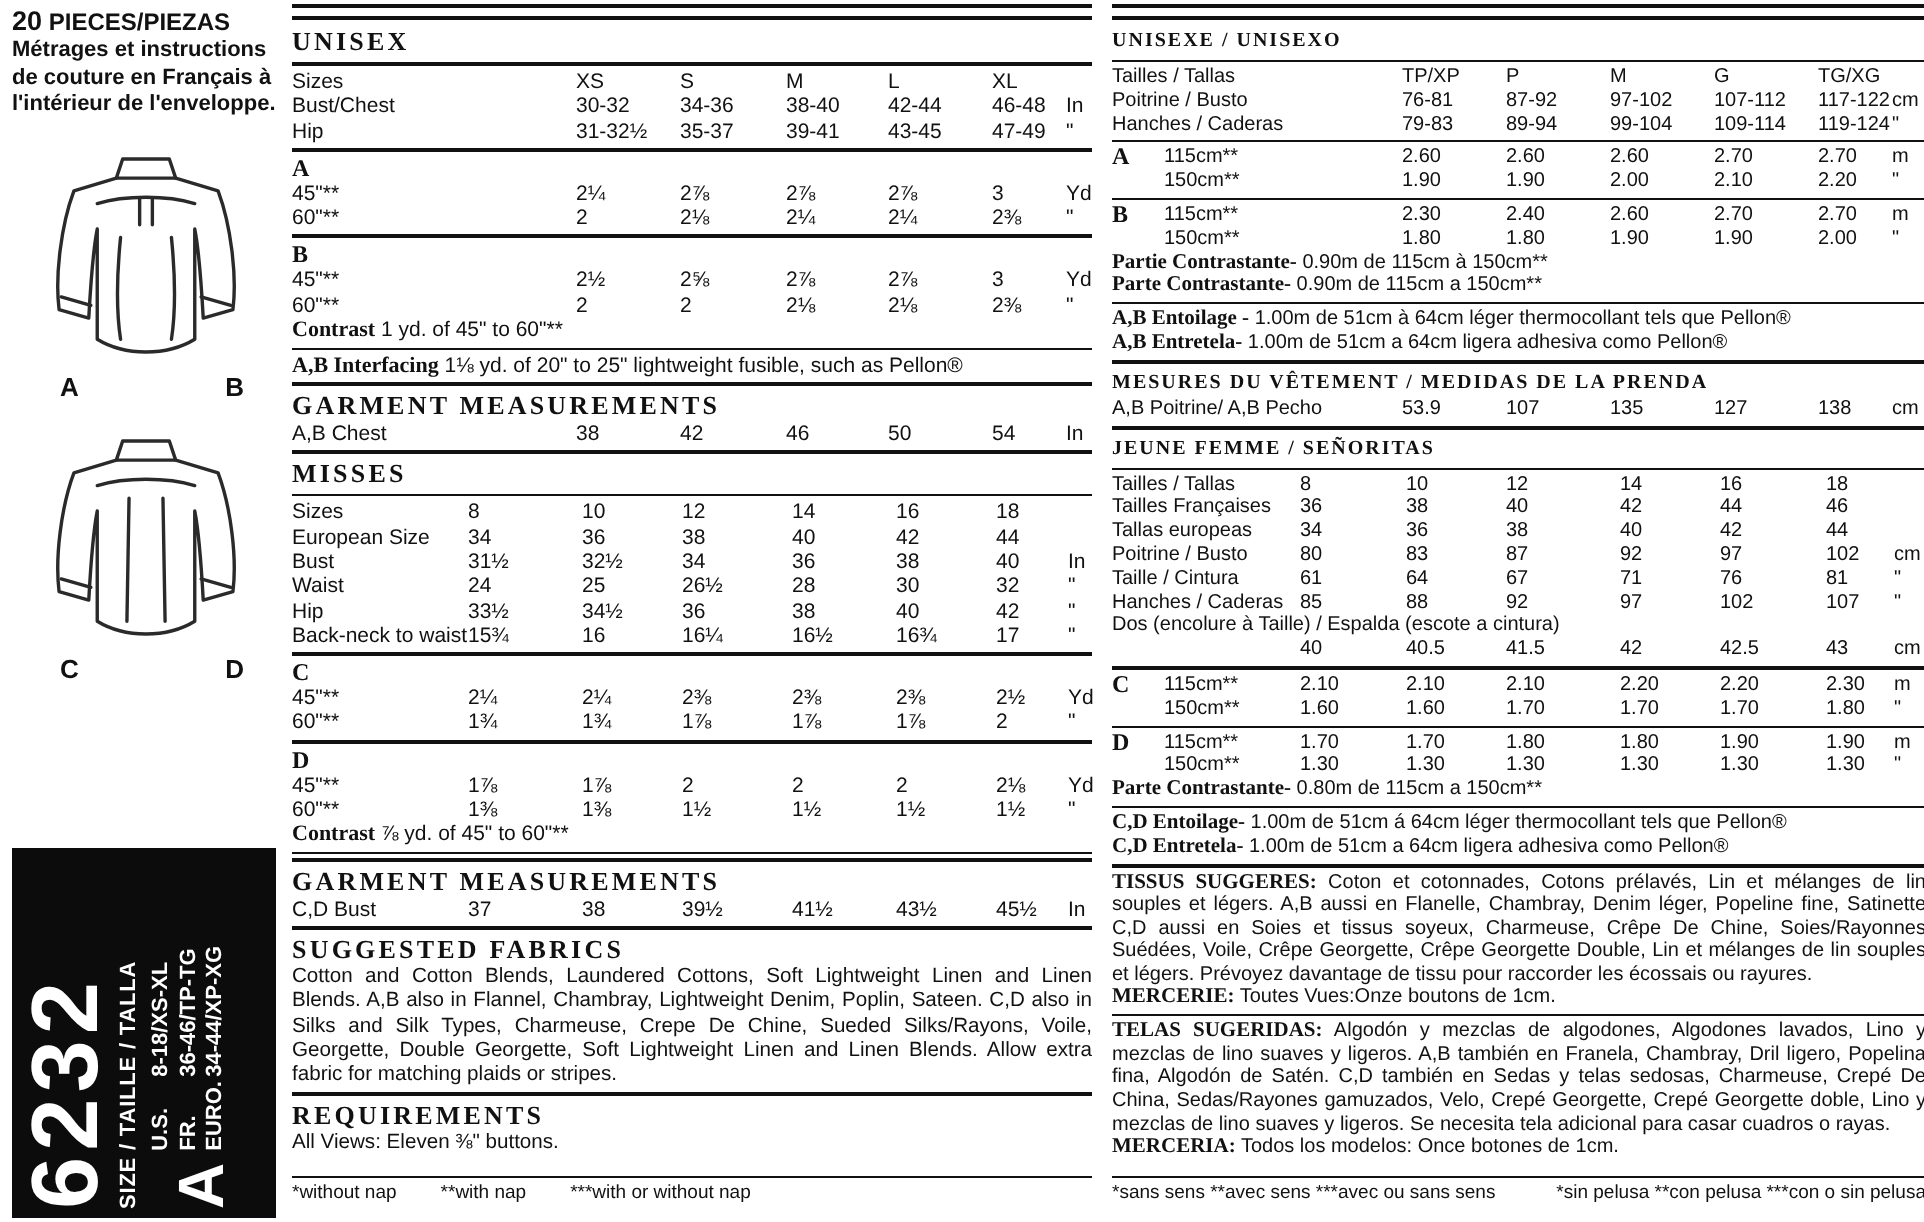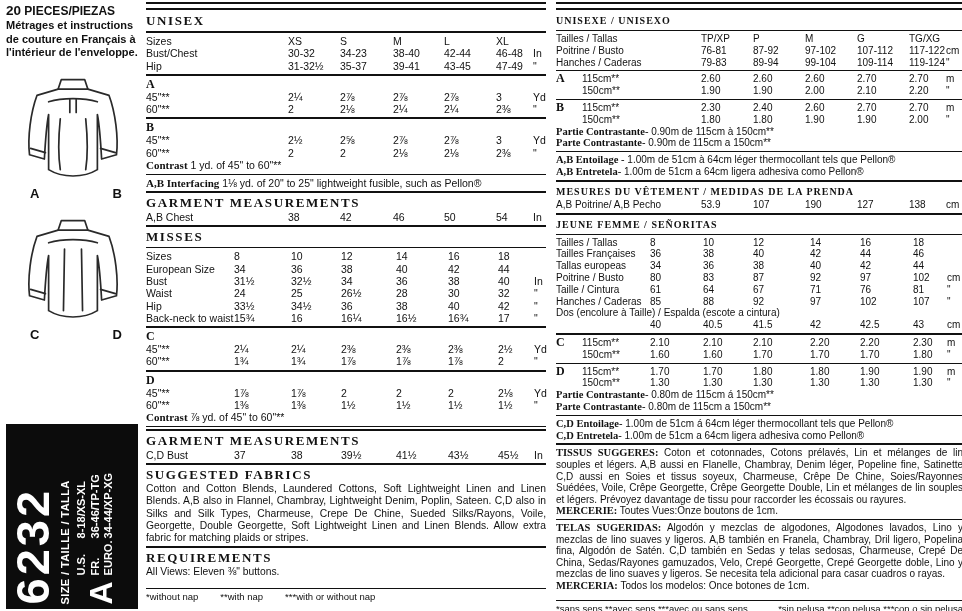--- a/index.html
+++ b/index.html
@@ -141,21 +141,21 @@
           <span>XS</span>
           <span>S</span>
           <span>M</span>
           <span>L</span>
           <span>XL</span>
           <span></span>
         </div>
         <div class="trow">
           <span>Bust/Chest</span>
           <span>30-32</span>
-          <span>34-23</span>
+          <span>34-36</span>
           <span>38-40</span>
           <span>42-44</span>
           <span>46-48</span>
           <span>In</span>
         </div>
         <div class="trow">
           <span>Hip</span>
           <span>31-32½</span>
           <span>35-37</span>
           <span>39-41</span>
@@ -458,21 +458,21 @@
         <div class="bline"><span class="bb">A,B Entretela-</span><span> 1.00m de 51cm a 64cm ligera adhesiva como Pellon®</span></div>
       </div>
     <div class="r2"></div>
     <div class="sh">MESURES DU VÊTEMENT / MEDIDAS DE LA PRENDA</div>
     <div class="r5">
         <div class="trow">
           <span>A,B Poitrine/ A,B Pecho</span>
           <span></span>
           <span>53.9</span>
           <span>107</span>
-          <span>190</span>
+          <span>135</span>
           <span>127</span>
           <span>138</span>
           <span>cm</span>
         </div>
       </div>
     <div class="r2"></div>
     <div class="sh">JEUNE FEMME / SEÑORITAS</div>
     <div class="r1"></div>
     <div class="r6">
         <div class="trow">
@@ -608,21 +608,20 @@
           <span>1.30</span>
           <span>1.30</span>
           <span>1.30</span>
           <span>1.30</span>
           <span>1.30</span>
           <span>1.30</span>
           <span>"</span>
         </div>
       </div>
     <div>
-        <div class="bline"><span class="bb">Partie Contrastante-</span><span> 0.80m de 115cm á 150cm**</span></div>
         <div class="bline"><span class="bb">Parte Contrastante-</span><span> 0.80m de 115cm a 150cm**</span></div>
       </div>
     <div class="r1"></div>
     <div>
         <div class="bline"><span class="bb">C,D Entoilage-</span><span> 1.00m de 51cm á 64cm léger thermocollant tels que Pellon®</span></div>
         <div class="bline"><span class="bb">C,D Entretela-</span><span> 1.00m de 51cm a 64cm ligera adhesiva como Pellon®</span></div>
       </div>
     <div class="r2"></div>
     <div class="para"><span class="bb">TISSUS SUGGERES:</span><span> Coton et cotonnades, Cotons prélavés, Lin et mélanges de lin souples et légers. A,B aussi en Flanelle, Chambray, Denim léger, Popeline fine, Satinette C,D aussi en Soies et tissus soyeux, Charmeuse, Crêpe De Chine, Soies/Rayonnes Suédées, Voile, Crêpe Georgette, Crêpe Georgette Double, Lin et mélanges de lin souples et légers. Prévoyez davantage de tissu pour raccorder les écossais ou rayures.</span></div>
     <div class="bline"><span class="bb">MERCERIE:</span><span> Toutes Vues:Onze boutons de 1cm.</span></div>

